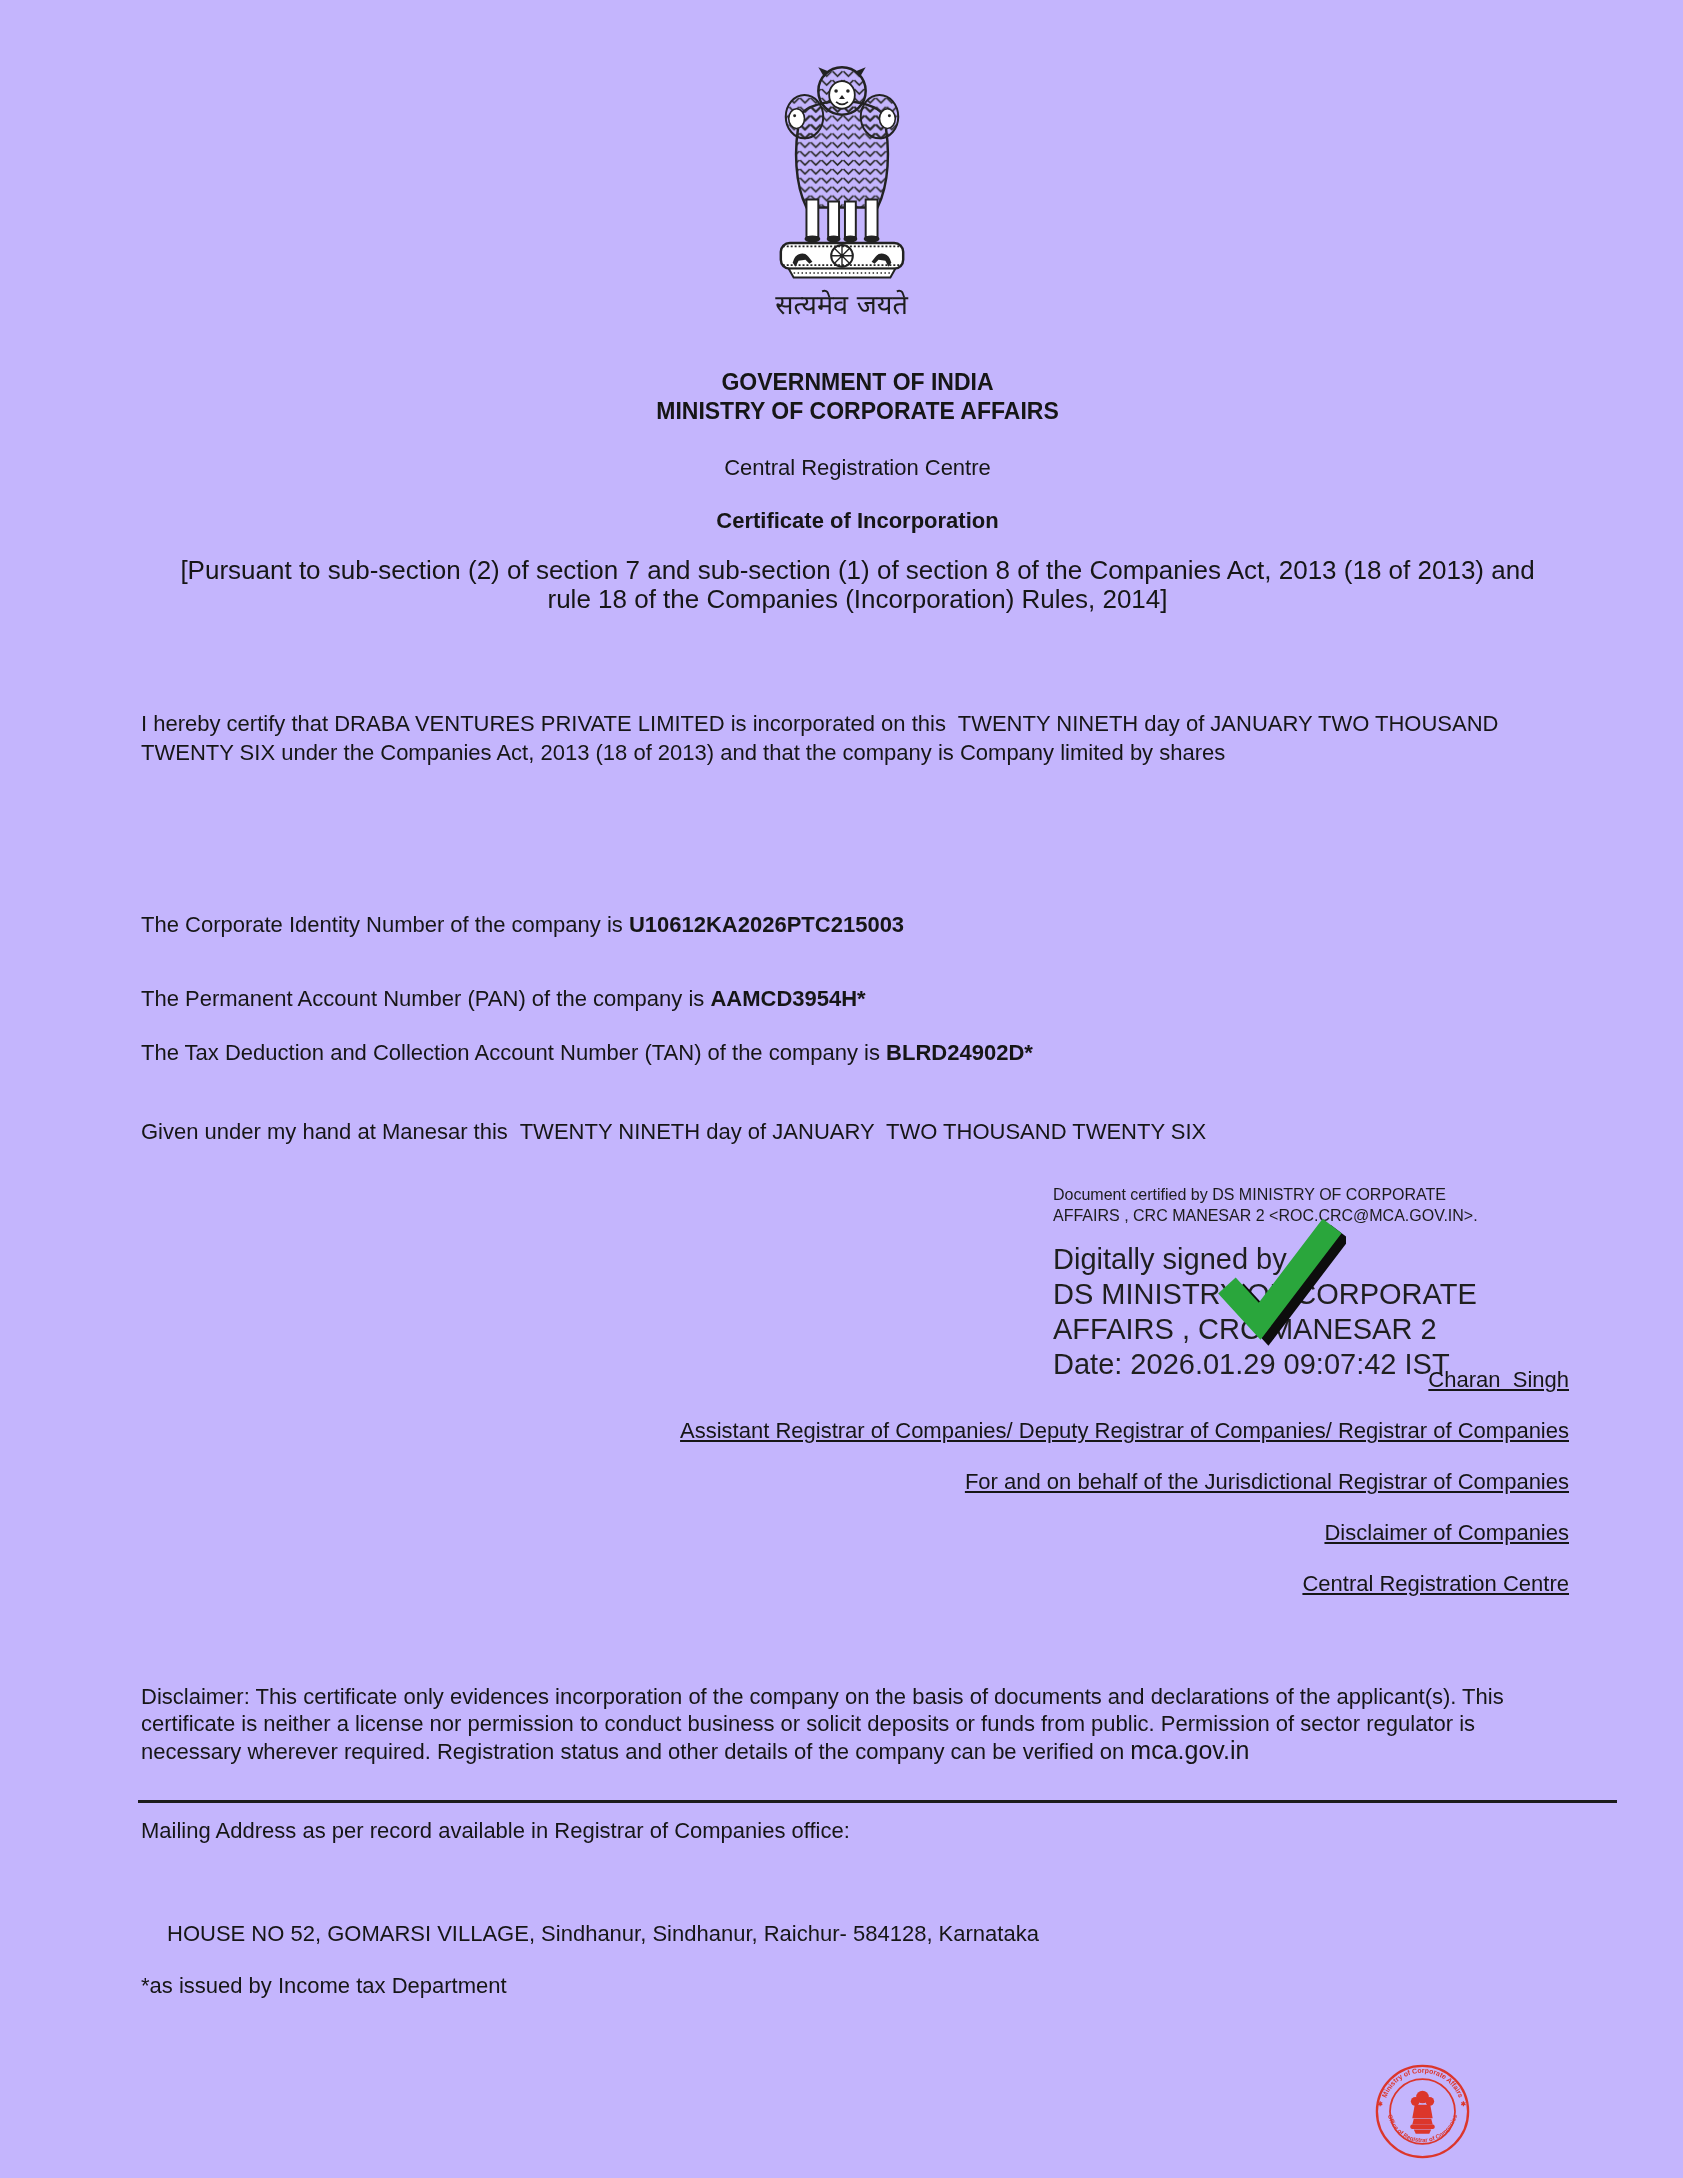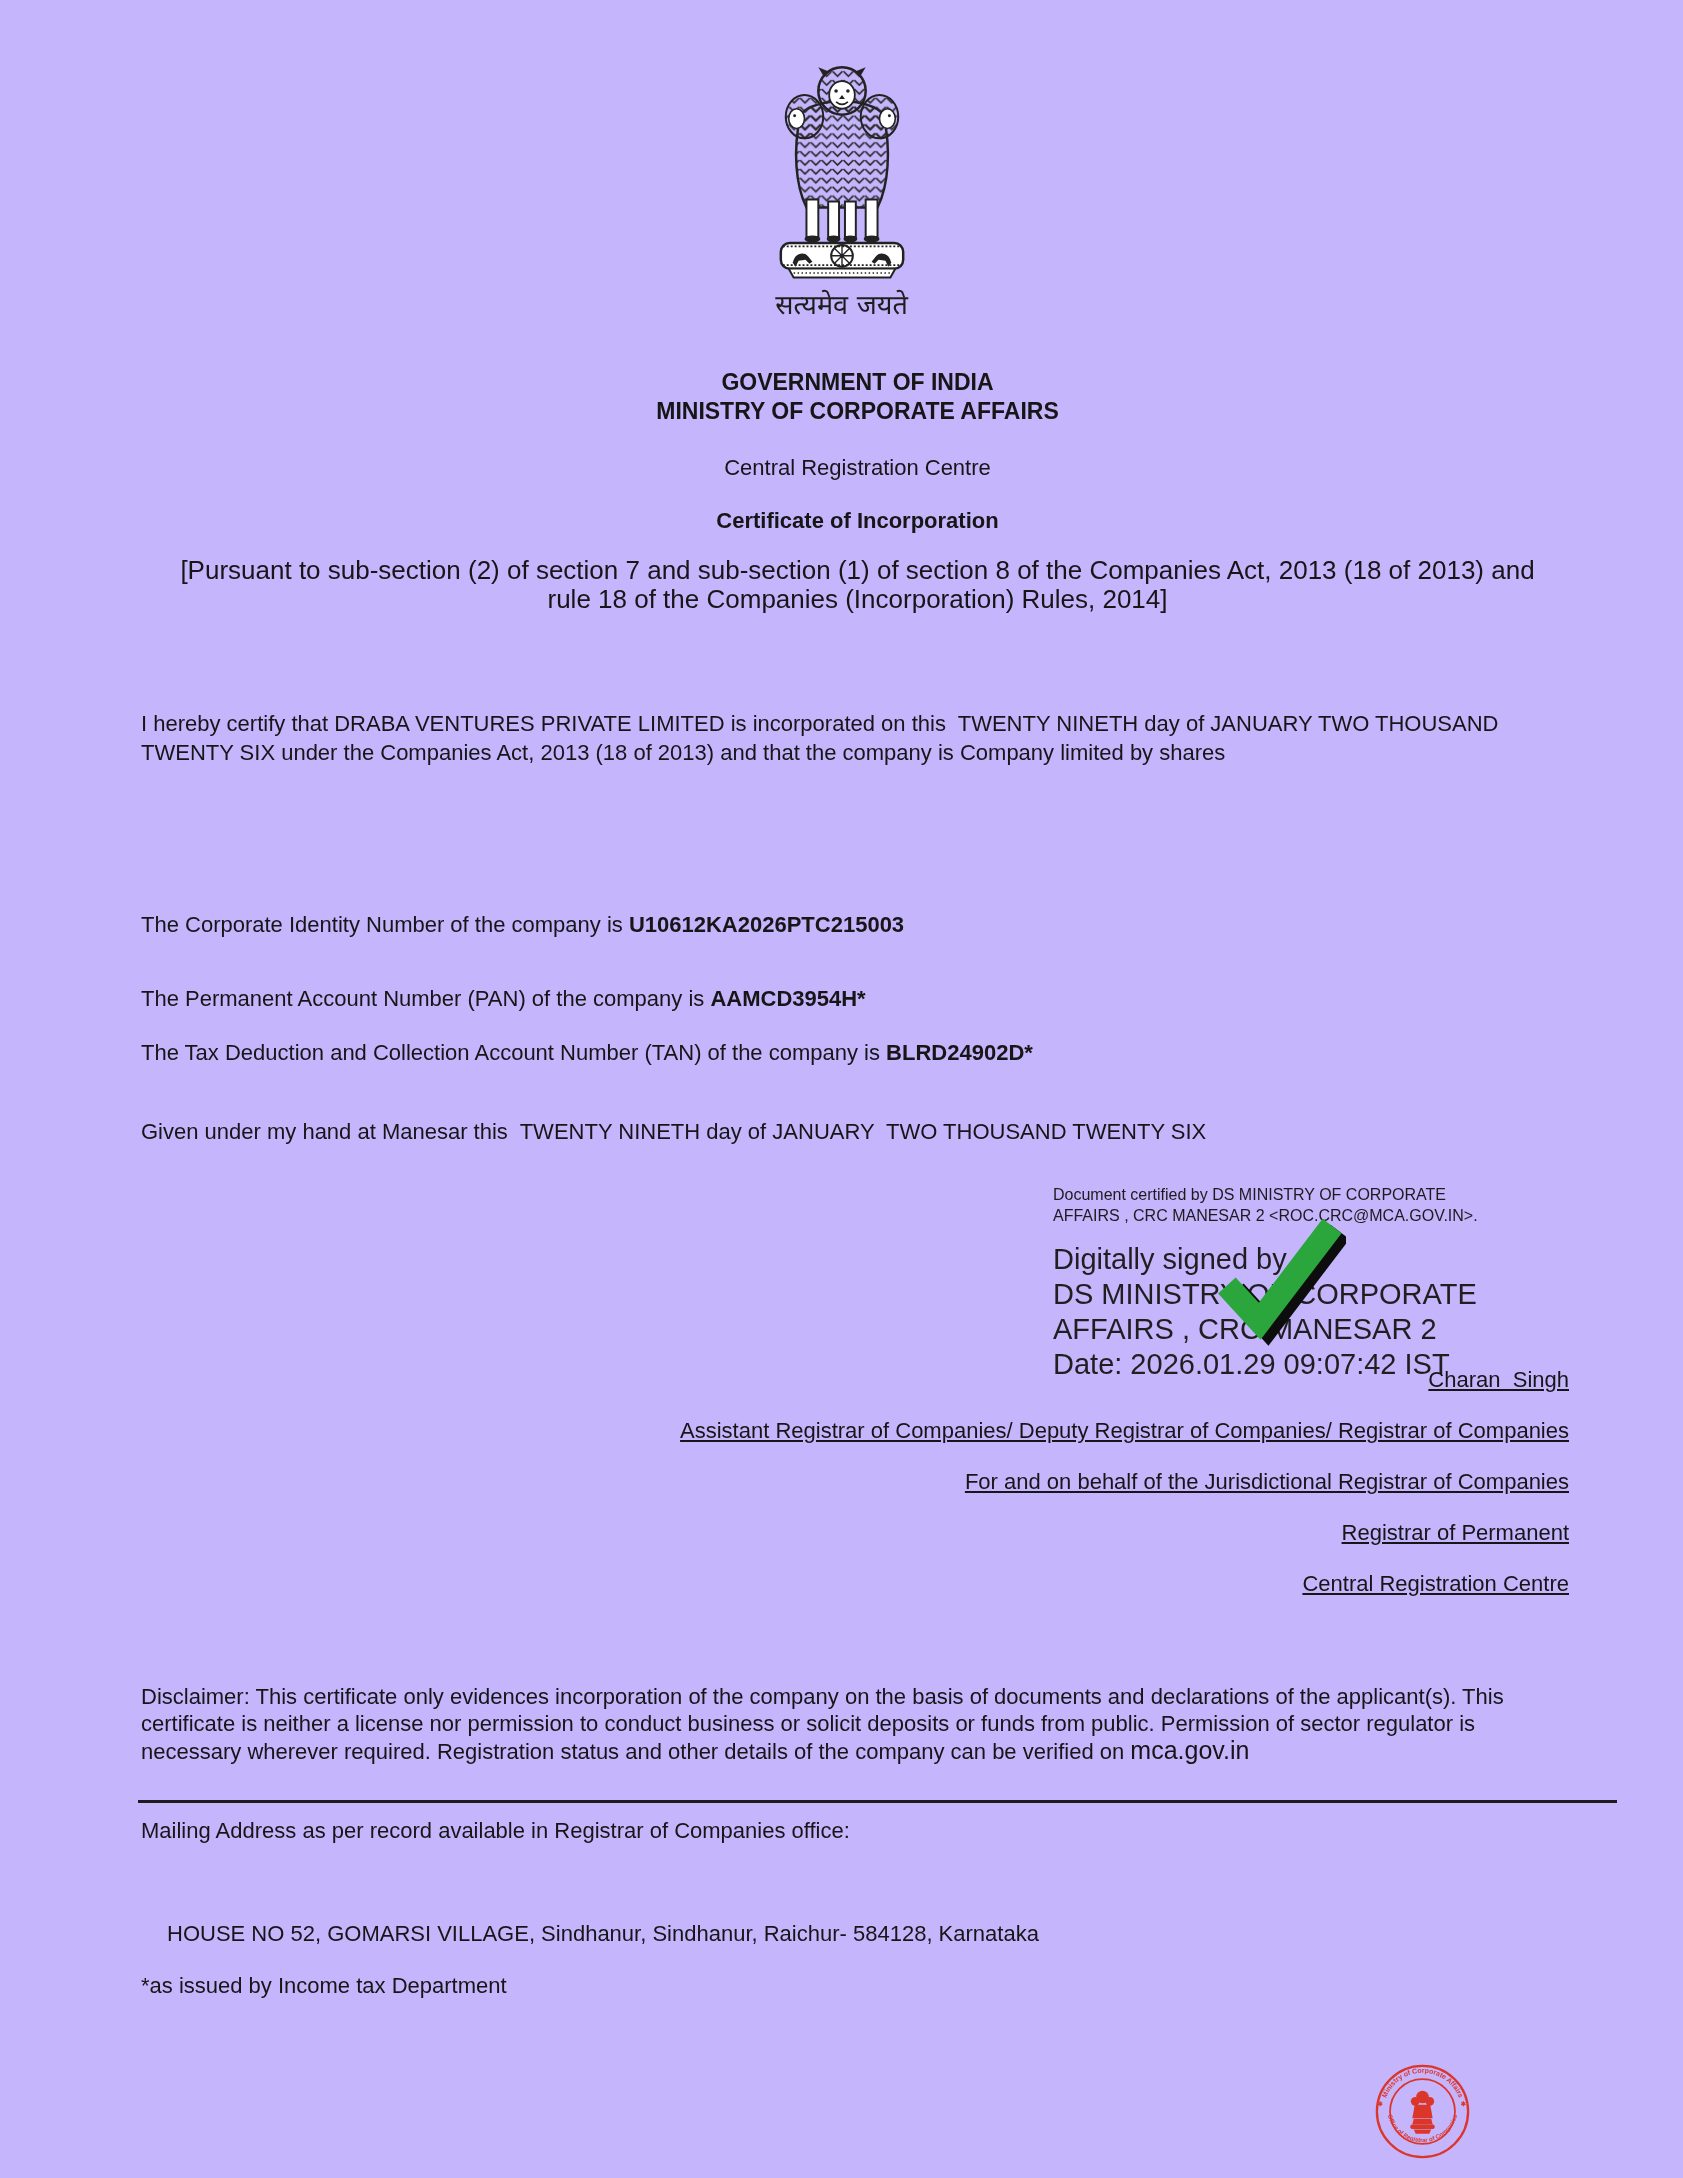--- a/index.html
+++ b/index.html
@@ -128,21 +128,21 @@
     <svg class="sig-check" width="131" height="139" viewBox="0 0 132 140" aria-hidden="true">
       <path class="check-shadow" d="M12,72 L45,108 L118,12" stroke-width="24" transform="translate(8,6)"></path>
       <path class="check-main" d="M12,72 L45,108 L118,12" stroke-width="24"></path>
     </svg>
   </div>
 
   <div class="signatory">
     <div class="line">Charan  Singh</div>
     <div class="line">Assistant Registrar of Companies/ Deputy Registrar of Companies/ Registrar of Companies</div>
     <div class="line">For and on behalf of the Jurisdictional Registrar of Companies</div>
-    <div class="line">Registrar of Permanent</div>
+    <div class="line">Disclaimer of Companies</div>
     <div class="line">Central Registration Centre</div>
   </div>
 
   <div class="txt abs disclaimer"><span>Disclaimer: This certificate only evidences incorporation of the company on the basis of documents and declarations of the applicant(s). This certificate is neither a license nor permission to conduct business or solicit deposits or funds from public. Permission of sector regulator is necessary wherever required. Registration status and other details of the company can be verified on </span><span class="mca">mca.gov.in</span></div>
   <div class="rule"></div>
 
   <div class="txt abs mailing-heading">Mailing Address as per record available in Registrar of Companies office:</div>
   <div class="txt abs mailing-address">HOUSE NO 52, GOMARSI VILLAGE, Sindhanur, Sindhanur, Raichur- 584128, Karnataka</div>
   <div class="txt abs mailing-footnote">*as issued by Income tax Department</div>
 

